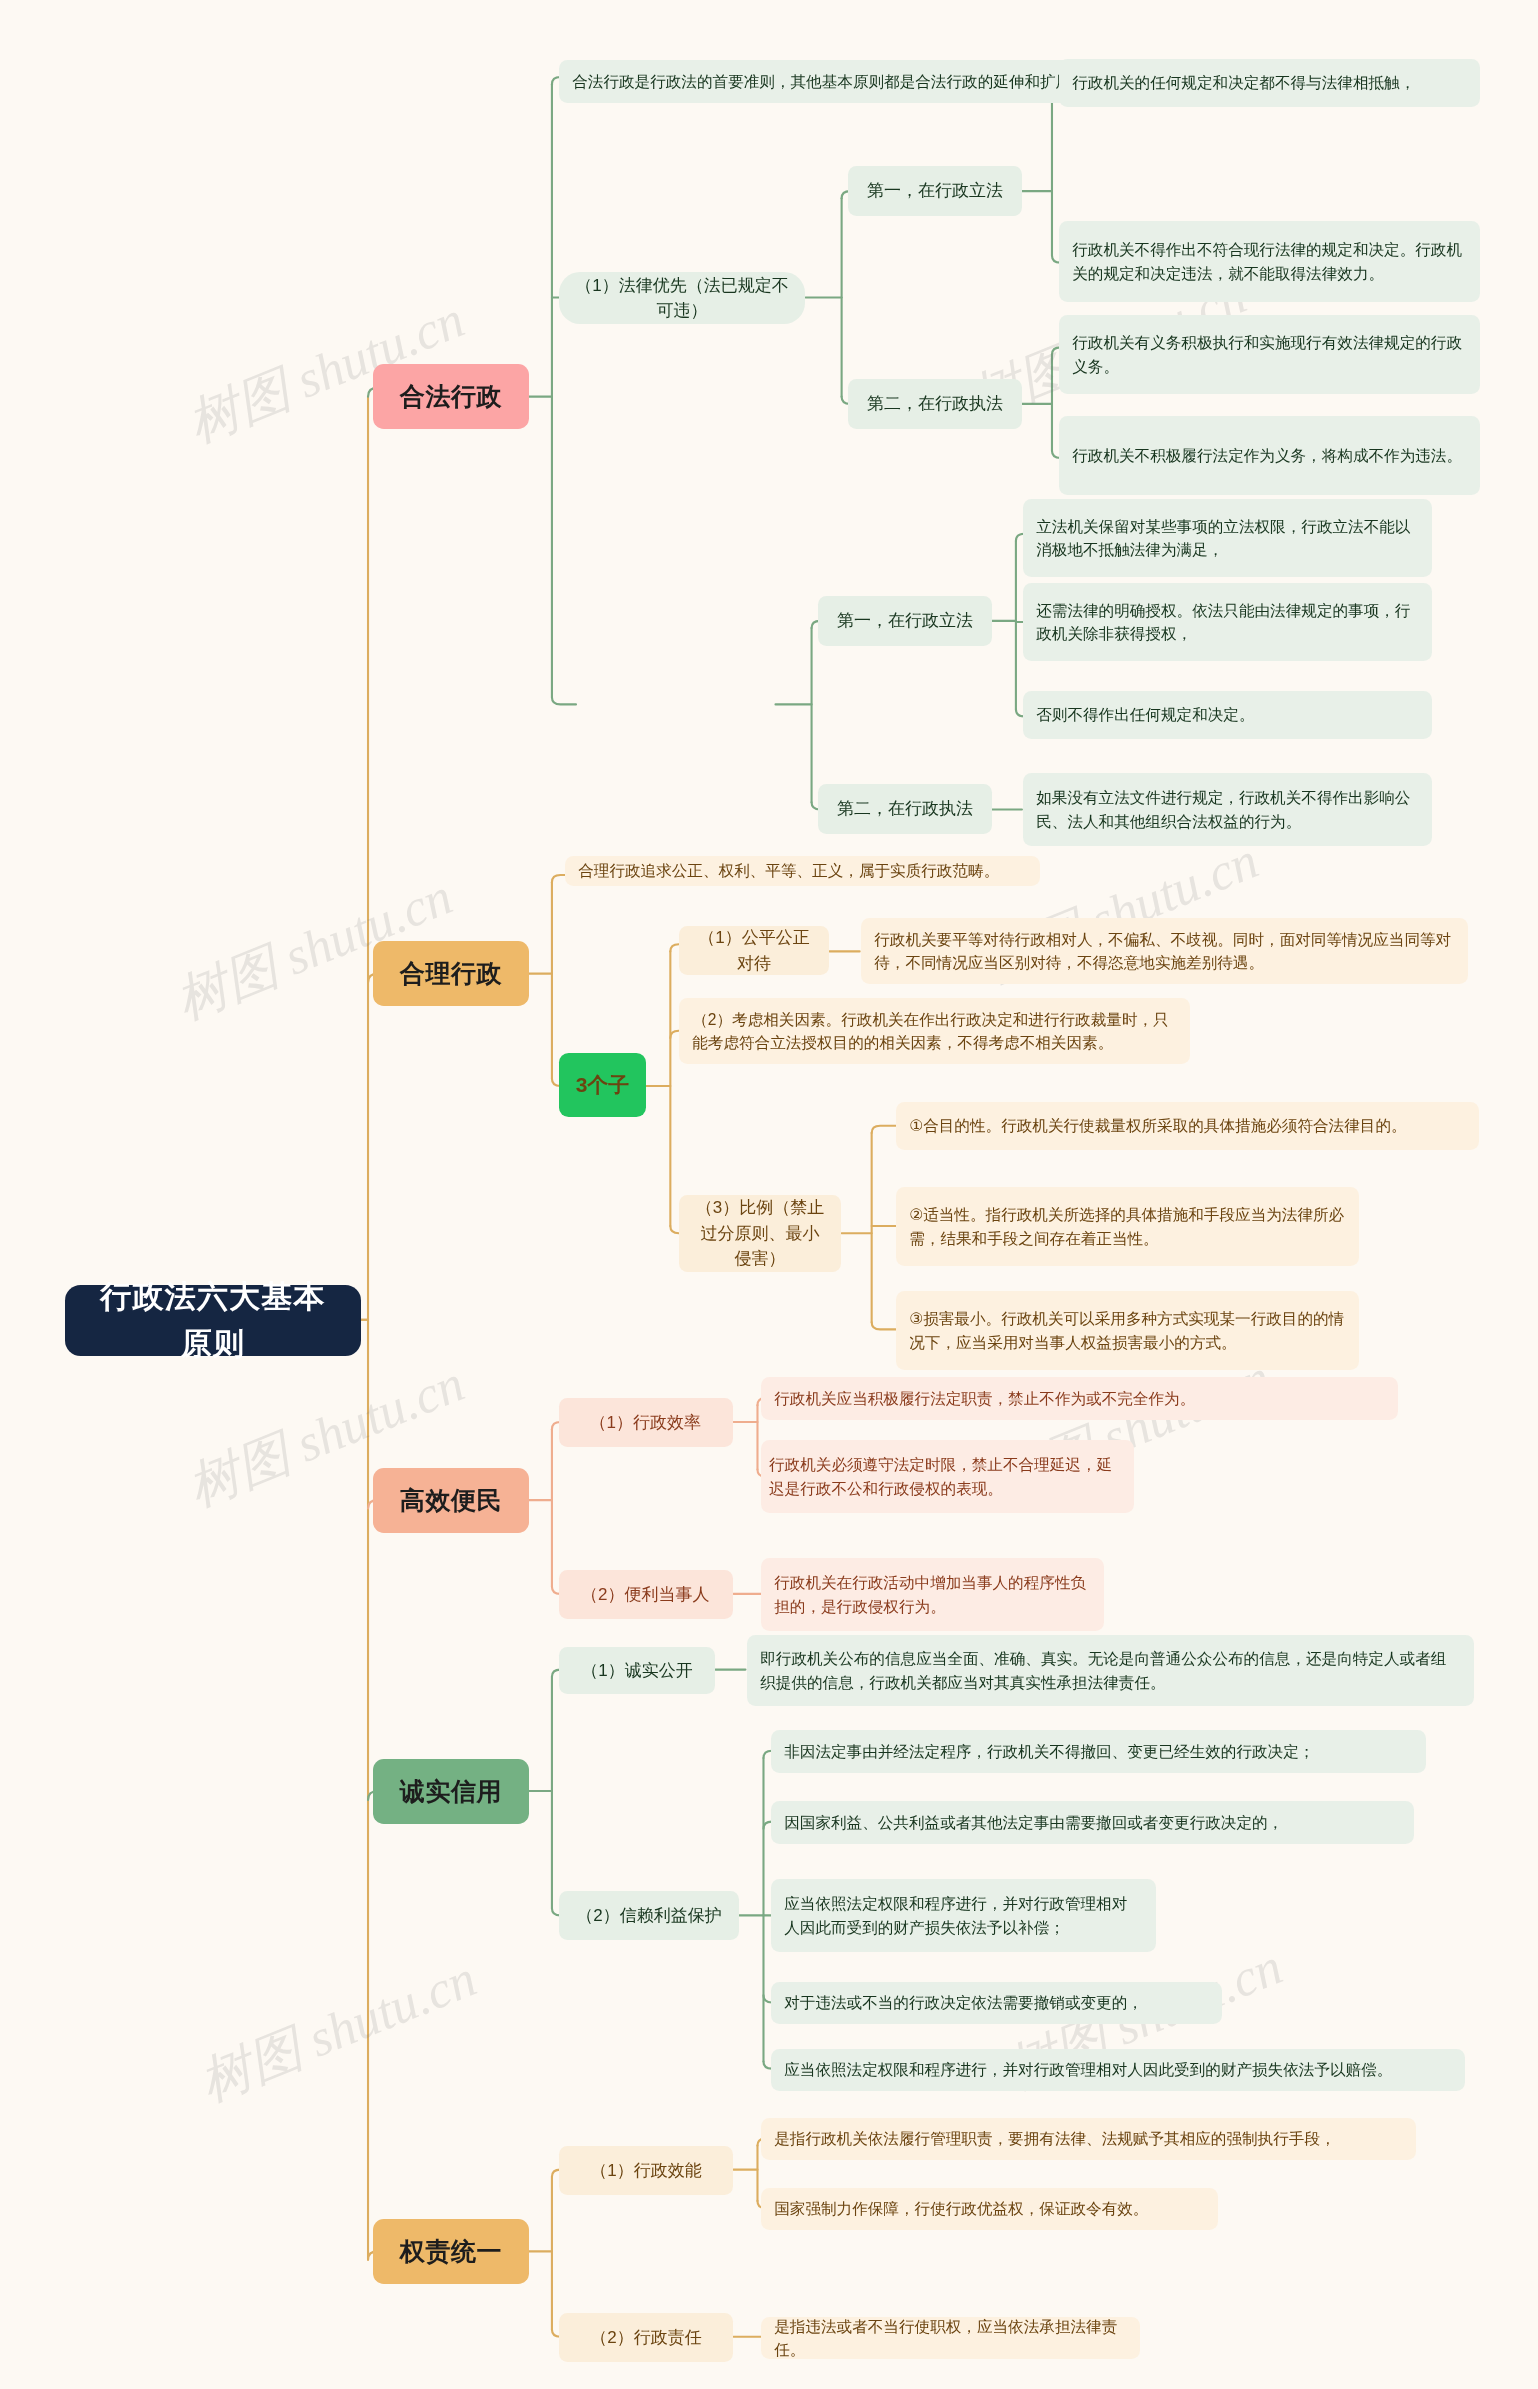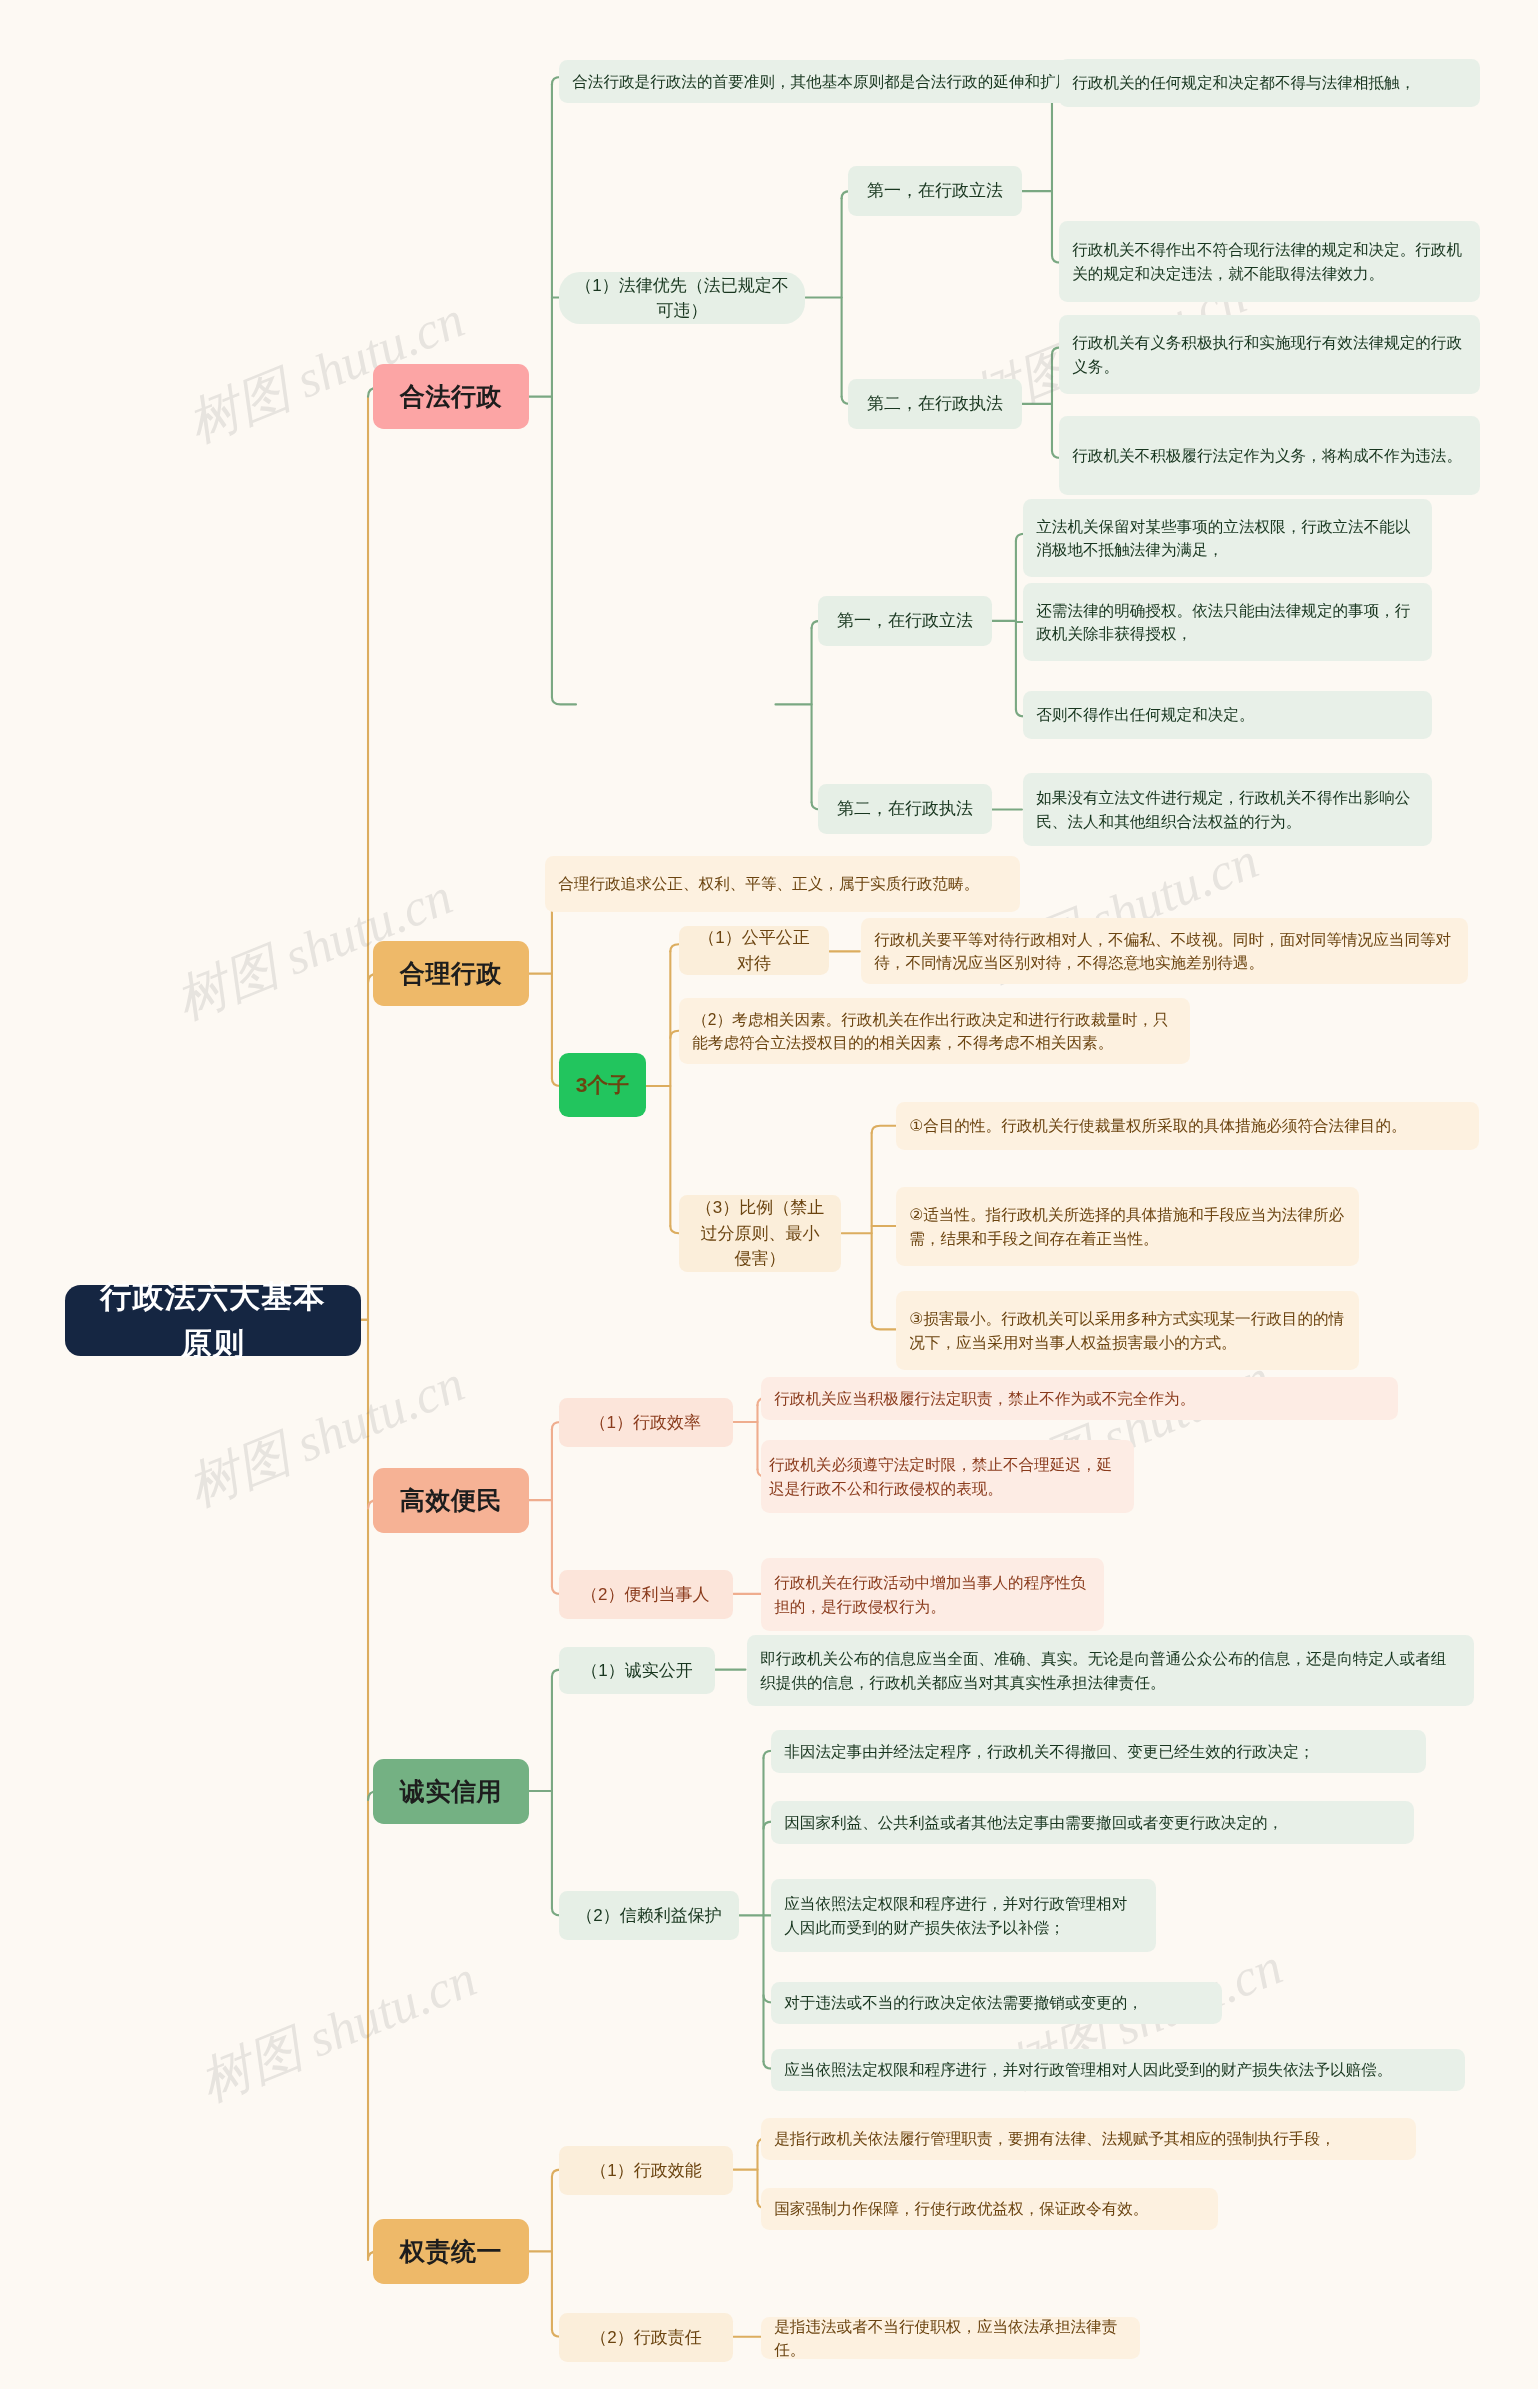--- a/index.html
+++ b/index.html
@@ -224,21 +224,21 @@
   <div class="node l2 green" style="left:818px; top:596px; width:174px; height:50px;">第一，在行政立法</div>
   <div class="node leaf green-l" style="left:1023px; top:499px; width:409px; height:78px;">立法机关保留对某些事项的立法权限，行政立法不能以消极地不抵触法律为满足，</div>
   <div class="node leaf green-l" style="left:1023px; top:583px; width:409px; height:78px;">还需法律的明确授权。依法只能由法律规定的事项，行政机关除非获得授权，</div>
   <div class="node leaf green-l" style="left:1023px; top:691px; width:409px; height:48px;">否则不得作出任何规定和决定。</div>
 
   <div class="node l2 green" style="left:818px; top:784px; width:174px; height:50px;">第二，在行政执法</div>
   <div class="node leaf green-l" style="left:1023px; top:773px; width:409px; height:73px;">如果没有立法文件进行规定，行政机关不得作出影响公民、法人和其他组织合法权益的行为。</div>
 
   <div class="node l1 orange" style="left:373px; top:941px; width:156px; height:65px;">合理行政</div>
 
-  <div class="node leaf orange-l" style="left:545px; top:856px; width:475px; height:56px;">合理行政追求公正、权利、平等、正义，属于实质行政范畴。</div>
+  <div class="node leaf orange-l" style="left:565px; top:856px; width:475px; height:30px;">合理行政追求公正、权利、平等、正义，属于实质行政范畴。</div>
 
   <div class="node l2big" style="left:559px; top:1053px; width:87px; height:64px;">3个子</div>
 
   <div class="node l2 orange" style="left:679px; top:926px; width:150px; height:49px;">（1）公平公正对待</div>
   <div class="node leaf orange-l" style="left:861px; top:918px; width:607px; height:66px;">行政机关要平等对待行政相对人，不偏私、不歧视。同时，面对同等情况应当同等对待，不同情况应当区别对待，不得恣意地实施差别待遇。</div>
 
   <div class="node leaf orange-l" style="left:679px; top:998px; width:511px; height:66px;">（2）考虑相关因素。行政机关在作出行政决定和进行行政裁量时，只能考虑符合立法授权目的的相关因素，不得考虑不相关因素。</div>
 
   <div class="node l2 orange" style="left:679px; top:1195px; width:162px; height:77px;">（3）比例（禁止过分原则、最小侵害）</div>
   <div class="node leaf orange-l" style="left:896px; top:1102px; width:583px; height:48px;">①合目的性。行政机关行使裁量权所采取的具体措施必须符合法律目的。</div>

